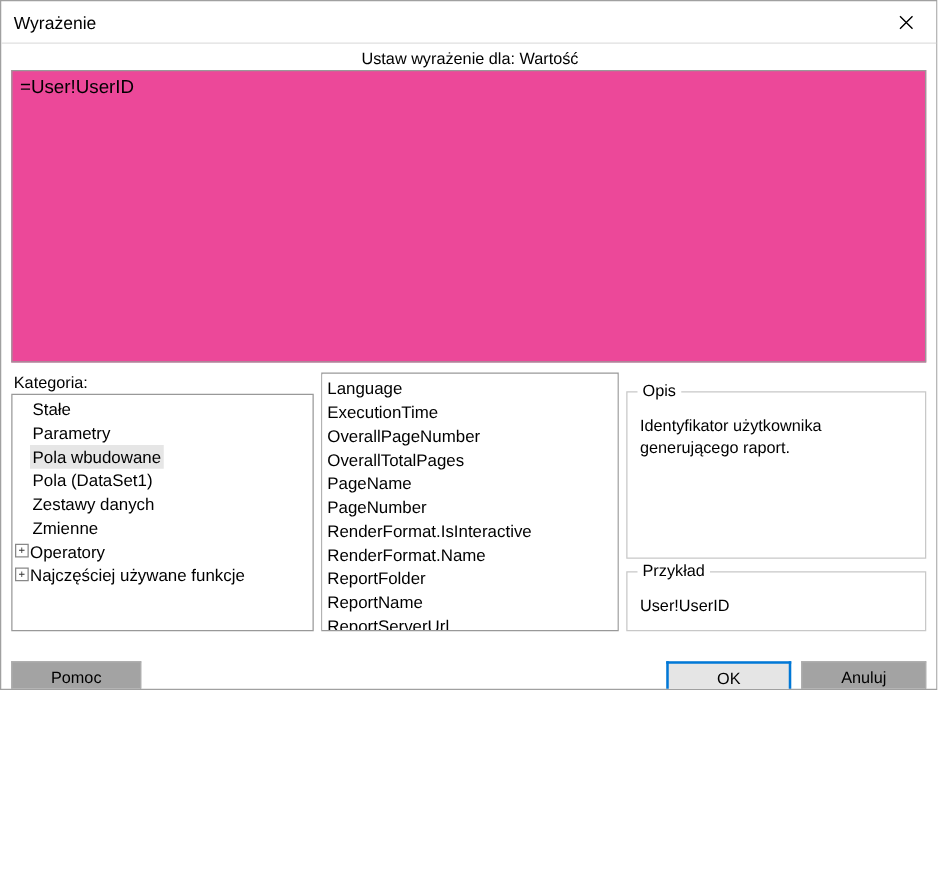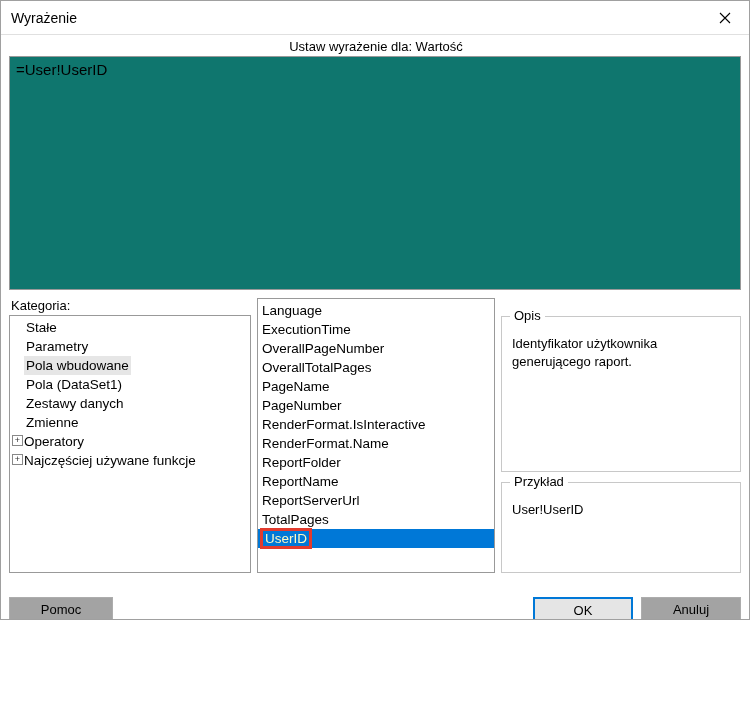--- a/index.html
+++ b/index.html
@@ -5,21 +5,21 @@
   * { box-sizing: border-box; }
   html, body {
     margin: 0; padding: 0;
     font-family: "Segoe UI", Tahoma, sans-serif;
     font-size: 13px;
     color: #000;
     background: #fff;
   }
   .window {
     width: 750px;
-    height: 620px;
+    height: 552px;
     border: 1px solid #a0a0a0;
     display: flex;
     flex-direction: column;
     background: #fff;
   }
   
   .titlebar {
     height: 34px;
     display: flex;
     align-items: center;
@@ -51,21 +51,21 @@
   .field-label {
     font-size: 13px;
     margin: 0 0 2px 2px;
     text-align: center;
   }
   .expr-box {
     border: 1px solid #999;
     height: 234px;
     padding: 4px 6px;
     font-size: 15px;
-    background: #0f766e;
+    background: #ec4899;
     overflow: auto;
     white-space: pre-wrap;
     margin-bottom: 8px;
   }
   
   .lower {
     display: flex;
     gap: 6px;
     flex: 1;
     min-height: 0;

